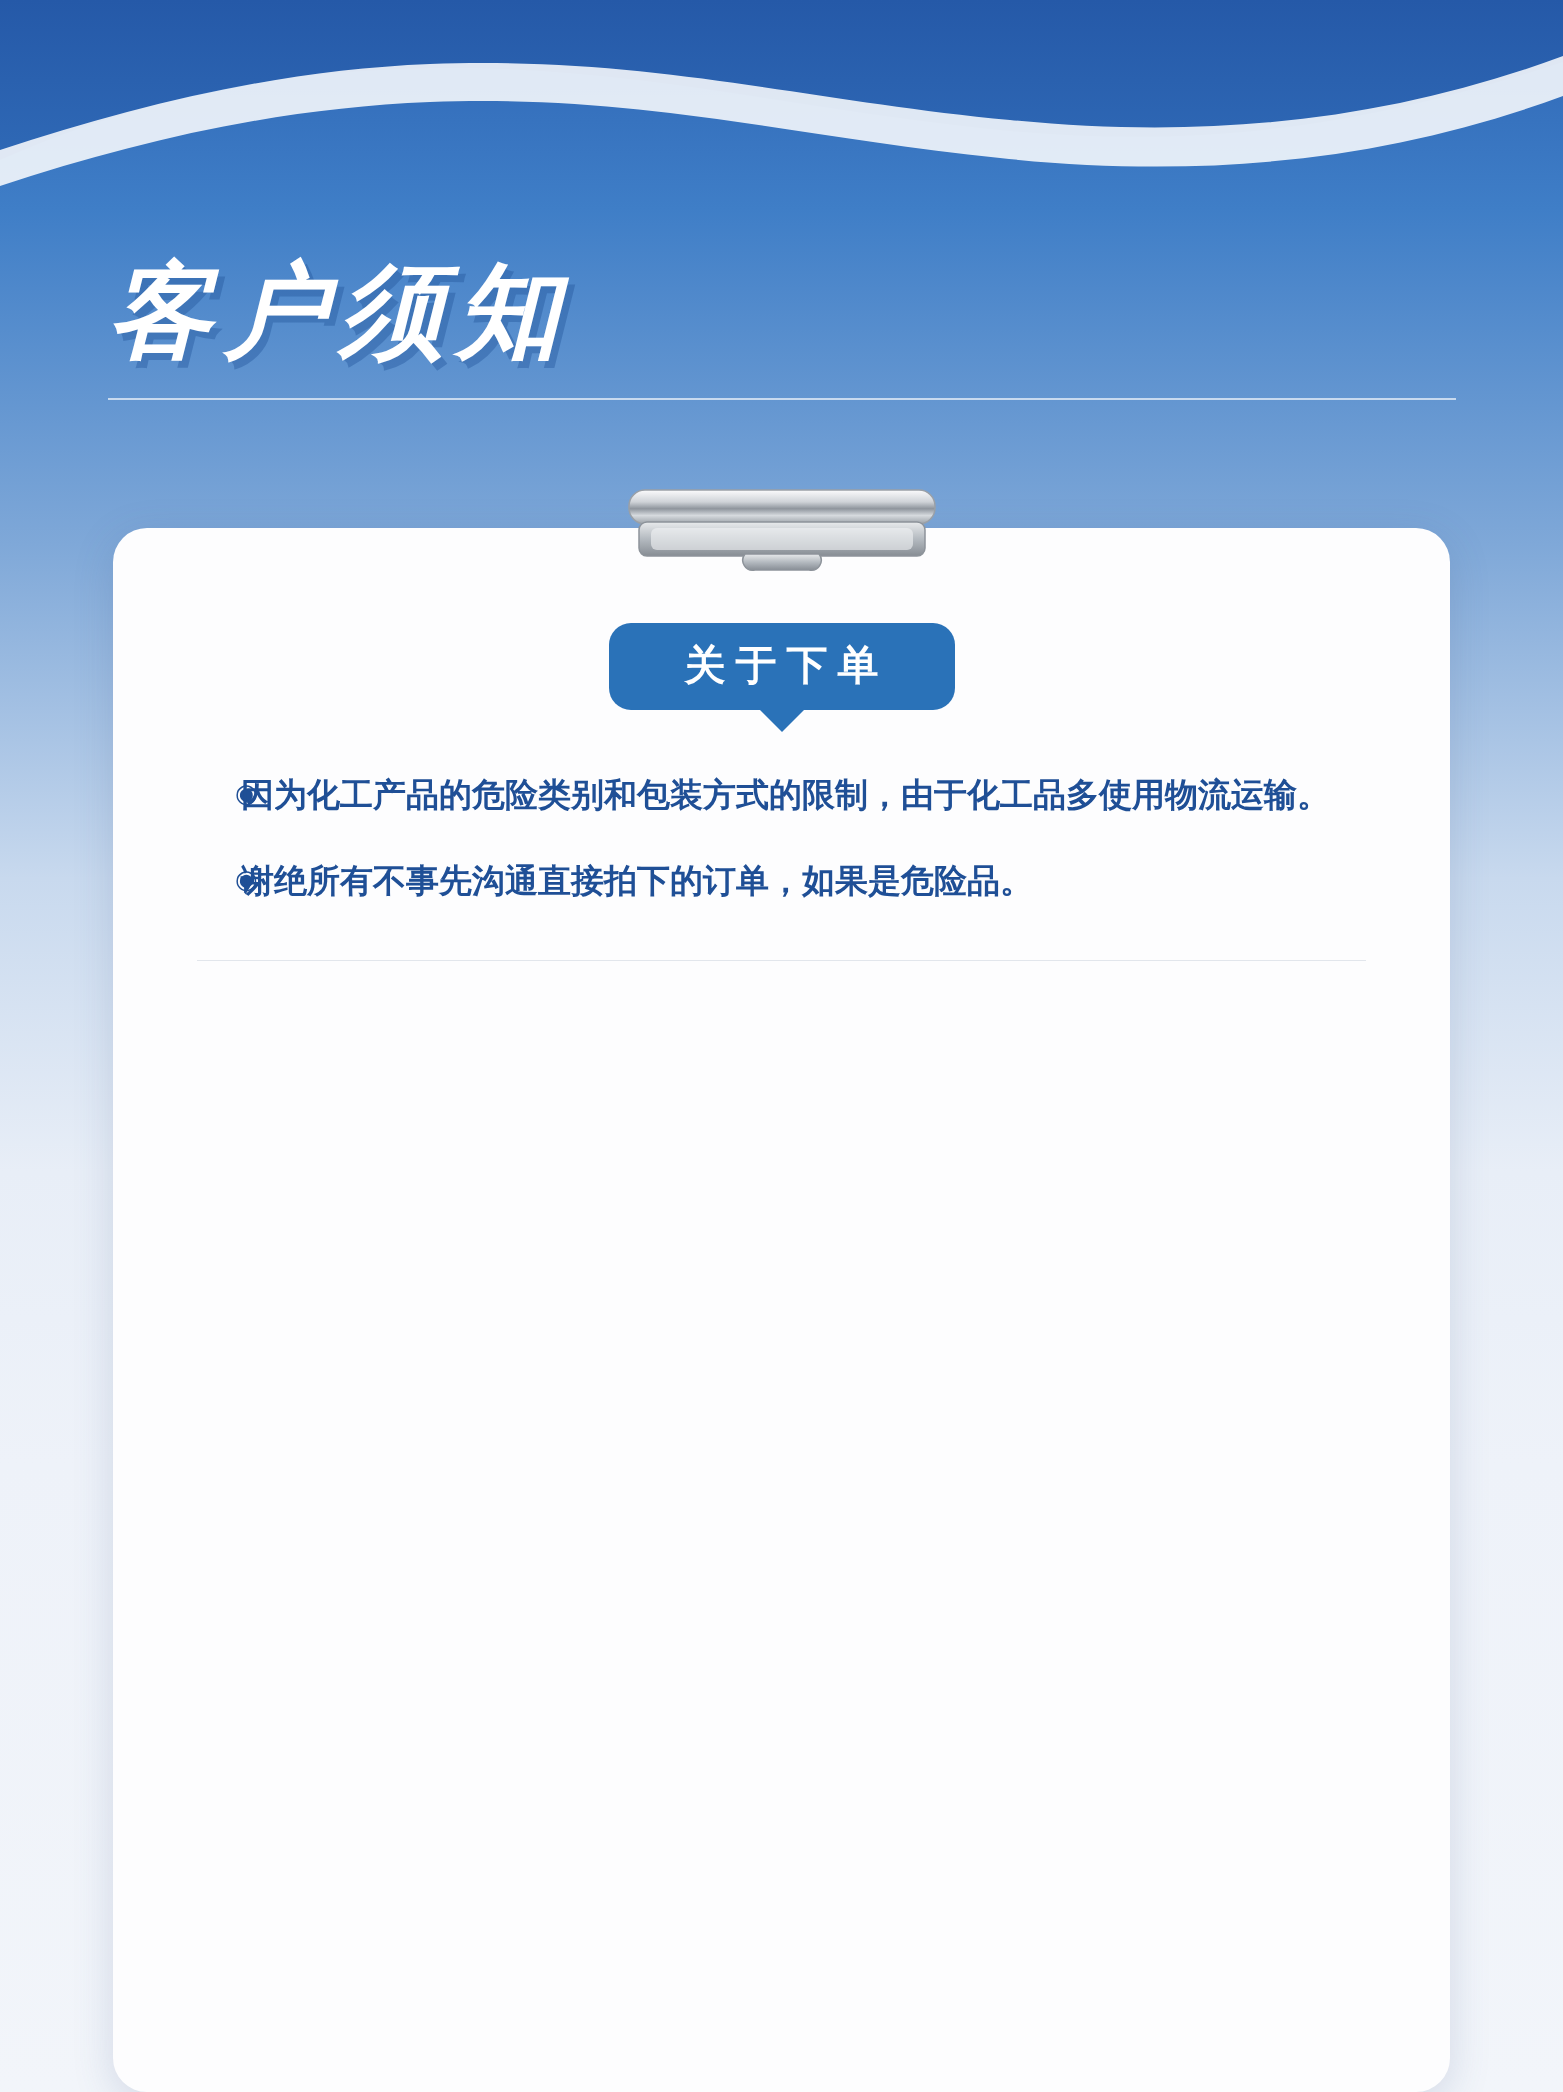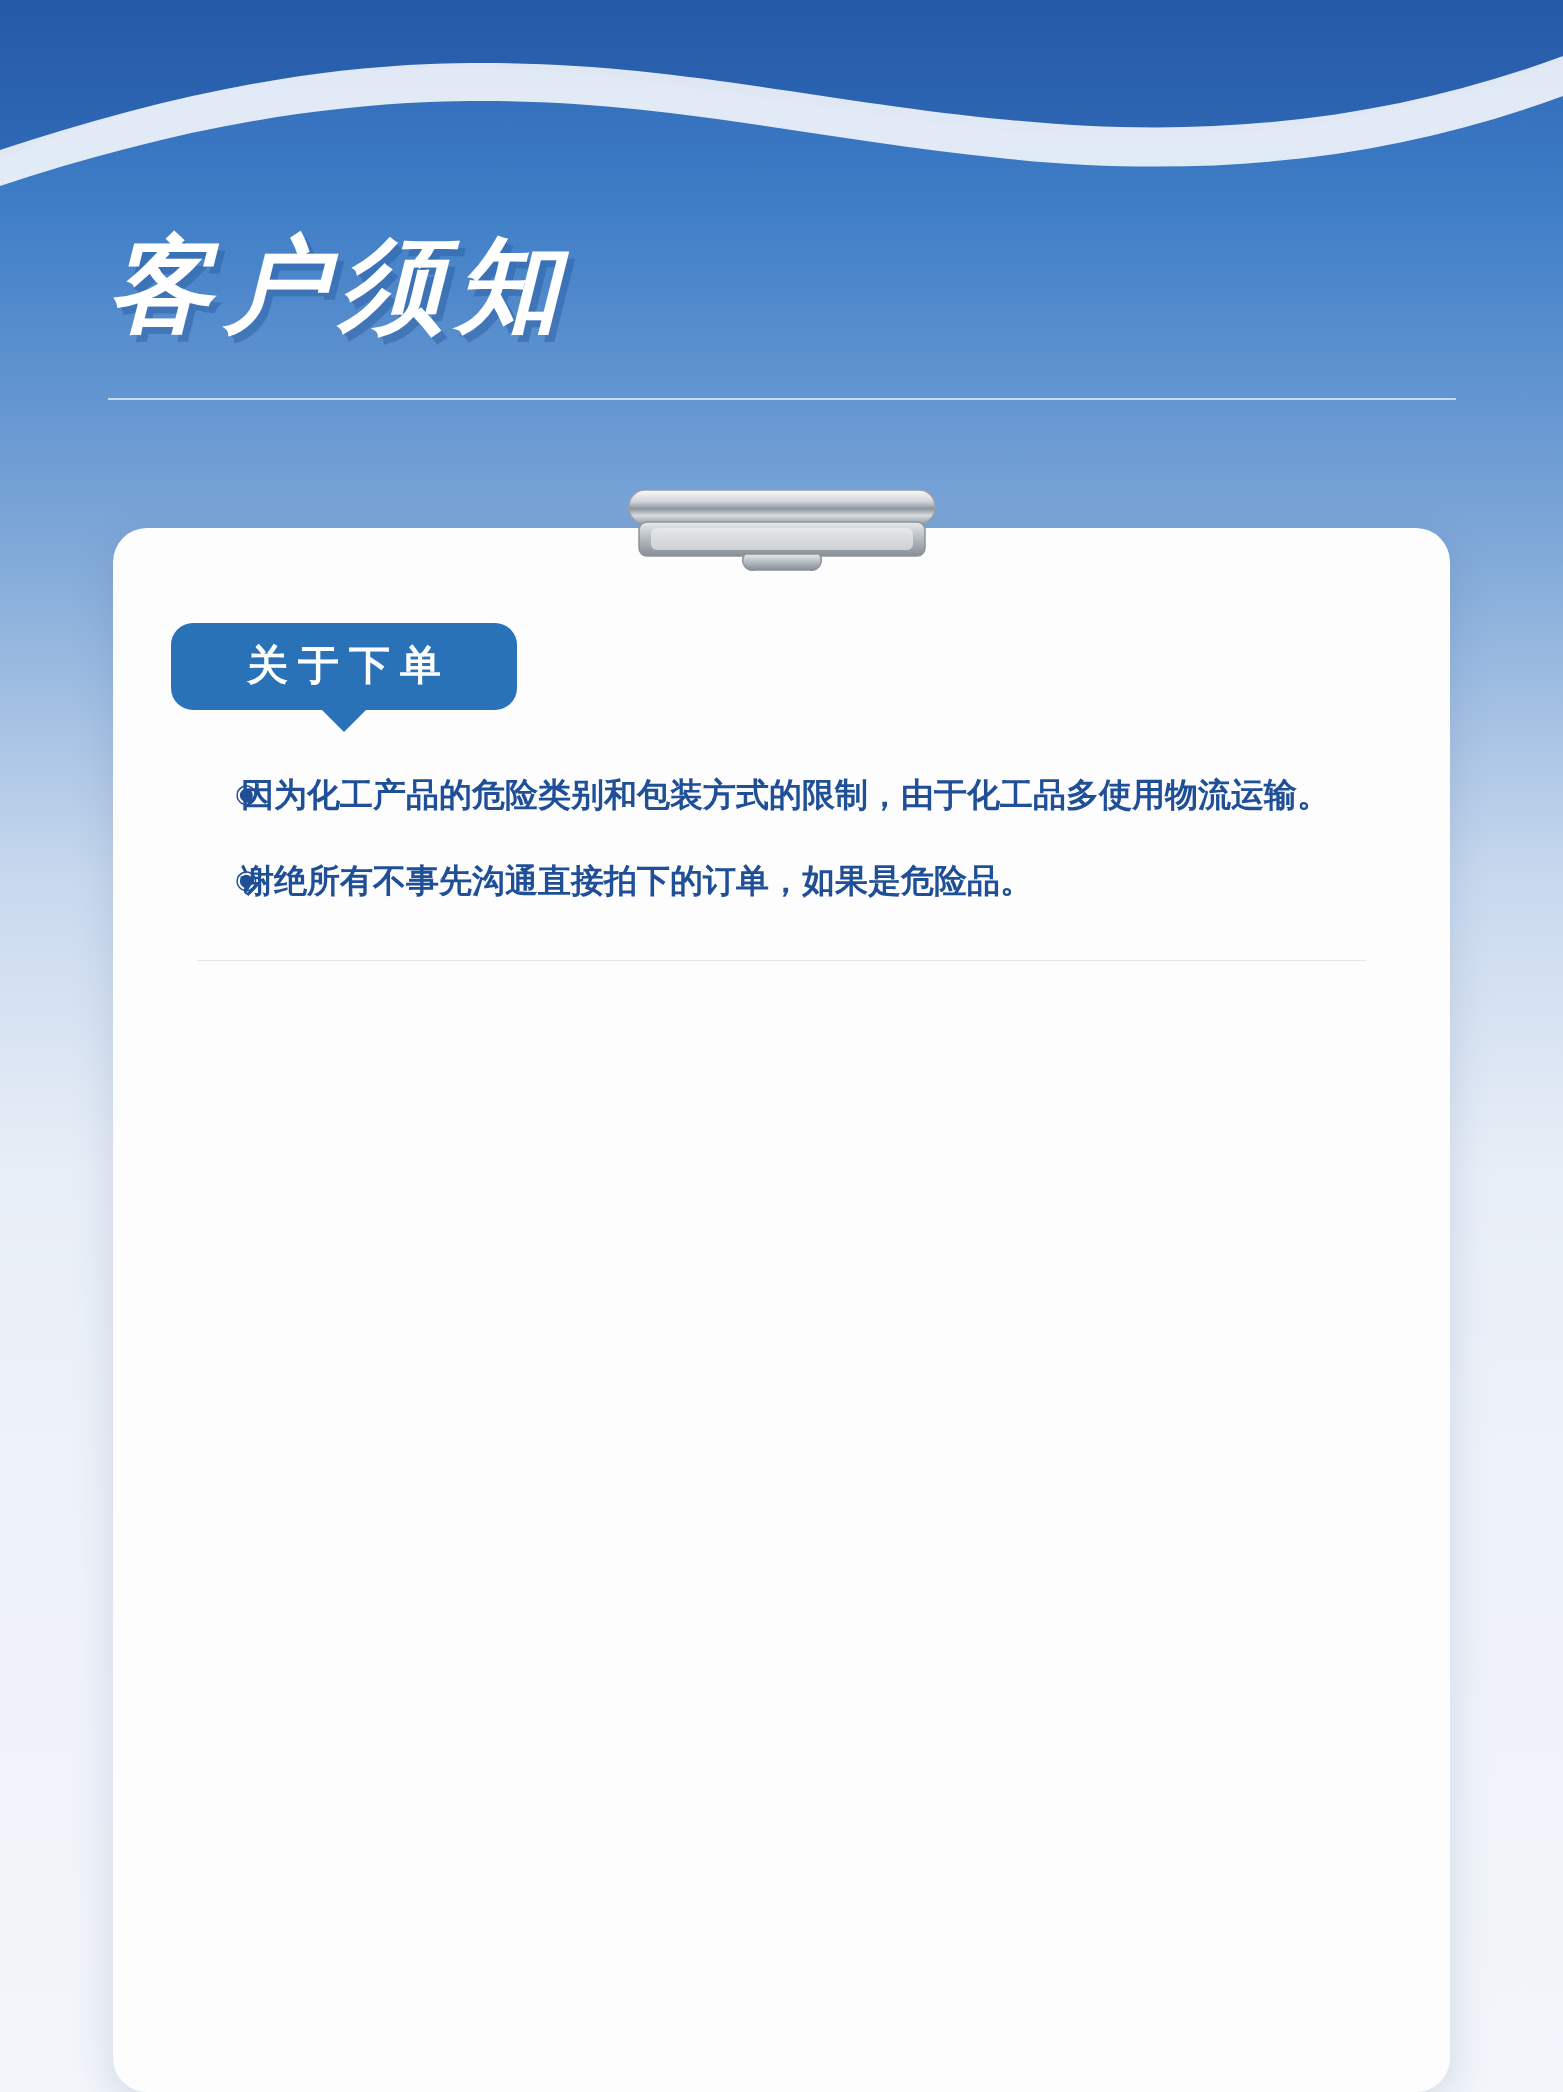--- a/index.html
+++ b/index.html
@@ -31,21 +31,21 @@
     height: 270px;
     overflow: hidden;
   }
   .wave-band svg {
     display: block;
   }
 
   
   .title-wrap {
     position: absolute;
-    top: 226px;
+    top: 252px;
     left: 108px;
     width: 1200px;
   }
   .main-title {
     font-family: "DejaVu Sans", sans-serif;
     font-size: 104px;
     font-weight: bold;
     color: #ffffff;
     letter-spacing: 12px;
     line-height: 1.15;
@@ -89,21 +89,21 @@
     padding: 95px 58px 0 58px;
   }
 
   
   .section {
     margin-bottom: 10px;
   }
   .pill-wrap {
     position: relative;
     display: flex;
-    justify-content: flex-start;
+    justify-content: center;
     margin-bottom: 58px;
   }
   .pill {
     background: #2a72b8;
     color: #ffffff;
     font-size: 41px;
     font-weight: bold;
     letter-spacing: 10px;
     text-indent: 10px;
     padding: 22px 66px 24px 66px;

